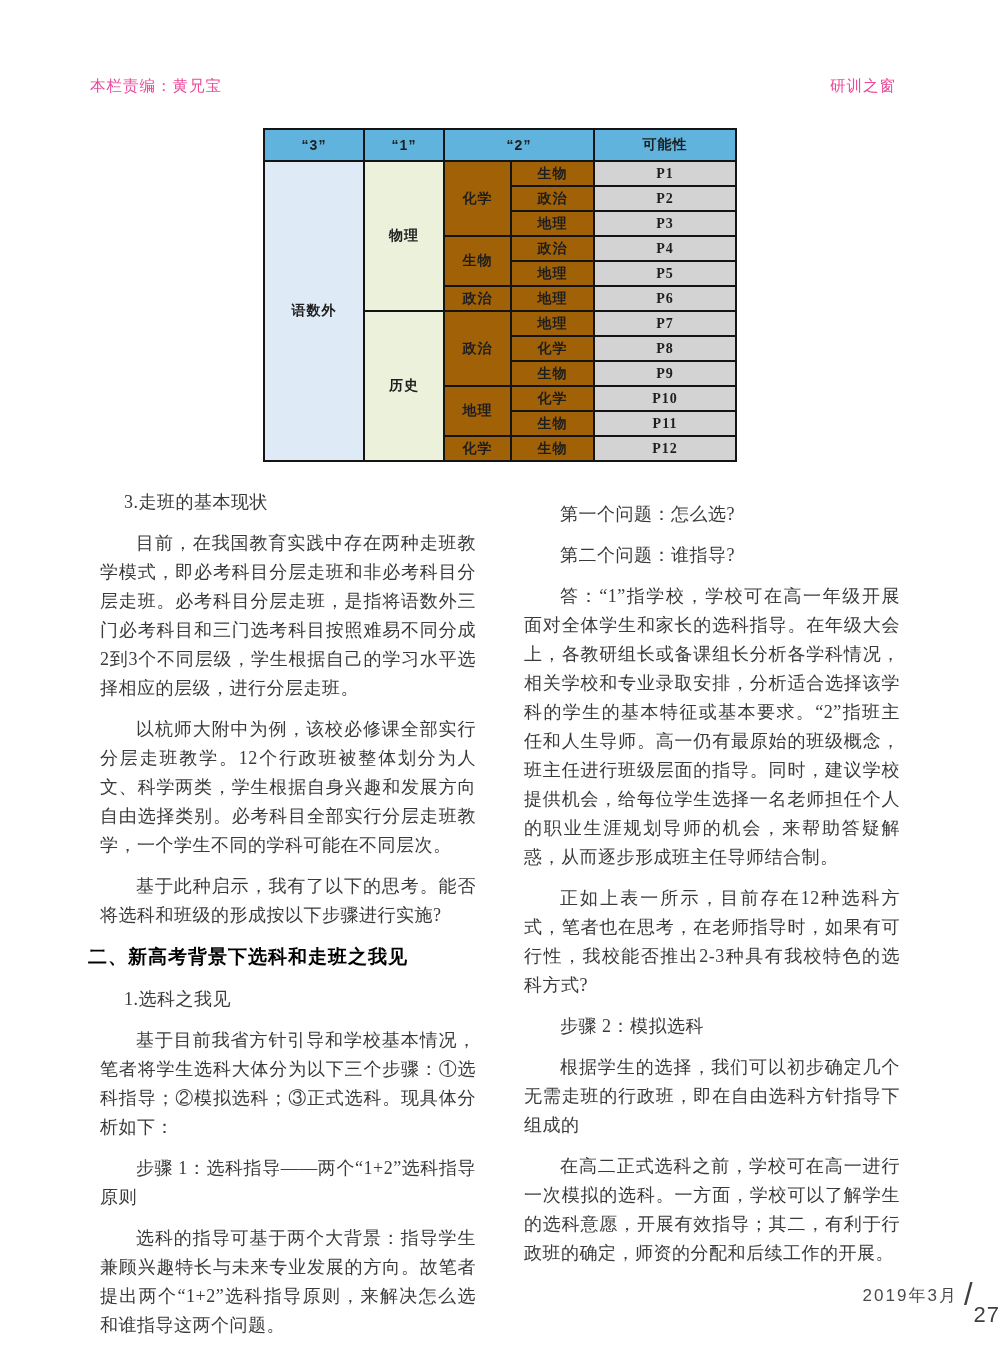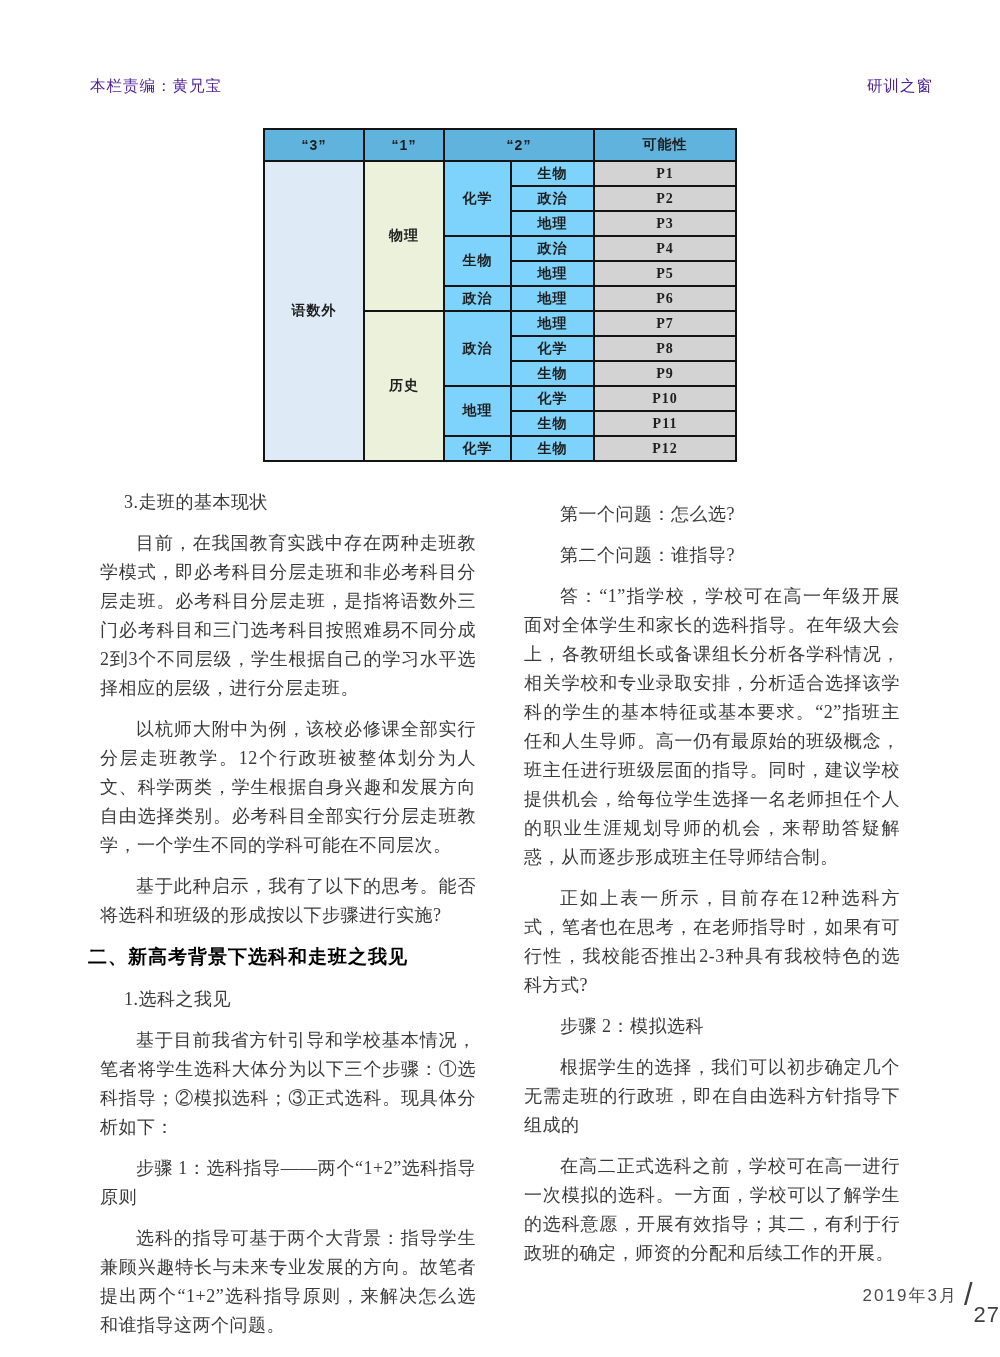--- a/index.html
+++ b/index.html
@@ -6,42 +6,42 @@
   html,body { background:#ffffff; }
   body {
     width:1000px; height:1357px;
     position:relative; overflow:hidden;
     font-family:"Liberation Serif", serif;
     color:#3b3b3b;
   }
   
   .page-header {
     display:flex; justify-content:space-between; align-items:flex-end;
-    padding:76px 67px 0 90px;
+    padding:76px 104px 0 90px;
     font-family:"Liberation Sans", sans-serif;
-    font-size:15.5px; color:#4c1d95; letter-spacing:1px;
+    font-size:15.5px; color:#ec4899; letter-spacing:1px;
   }
   
   .table-wrap { margin-top:31px; display:flex; justify-content:center; }
   table.subject-table {
     border-collapse:collapse;
     font-family:"Liberation Sans", sans-serif;
     font-weight:bold; font-size:14px; color:#1e1e1e;
     table-layout:fixed;
   }
   table.subject-table th, table.subject-table td {
     border:2px solid #141414;
     text-align:center; vertical-align:middle;
     padding:0; letter-spacing:1px;
   }
   table.subject-table th { height:32px; background:#5fb3dd; font-size:14px; }
   table.subject-table td { height:25px; }
   td.c-base  { background:#deebf6; }
   td.c-green { background:#ebf1db; }
-  td.c-pink  { background:#7dd3fc; }
+  td.c-pink  { background:#a16207; }
   td.c-gray  { background:#d3d3d3; font-family:"Liberation Serif", serif; font-weight:bold; }
   
   .content {
     display:flex; gap:24px;
     padding:26px 60px 0 88px;
     text-align:justify;
   }
   .col { width:400px; font-size:18px; line-height:29px; letter-spacing:0.5px; color:#3a3a3a; }
   .col p { text-indent:2em; margin:12px; }
   .sub-head { text-indent:2em; }

